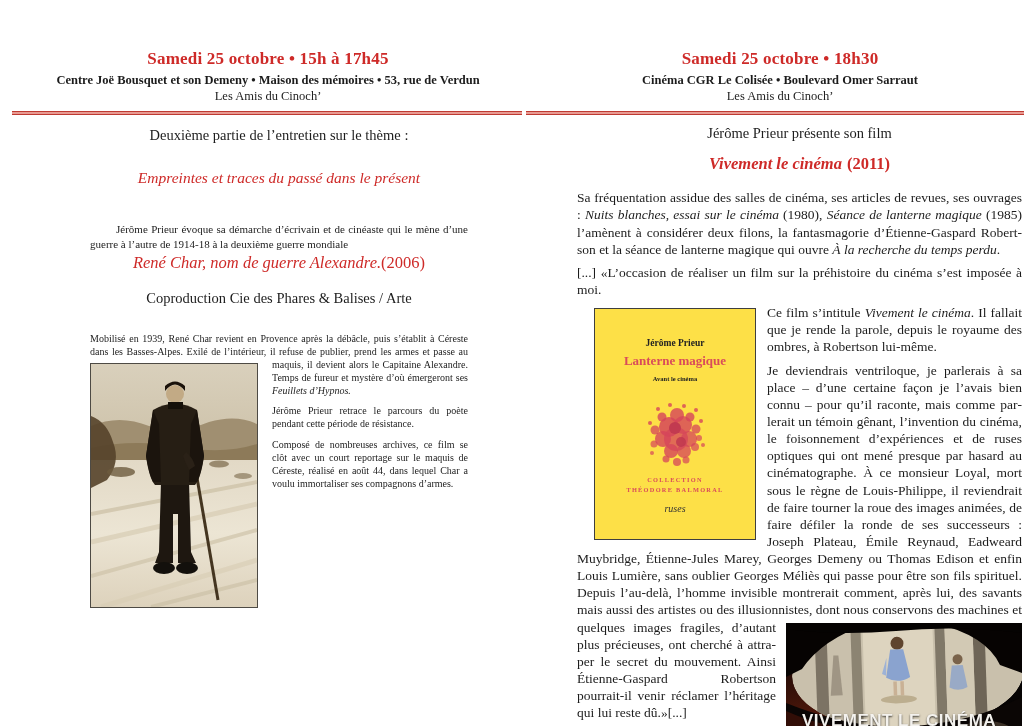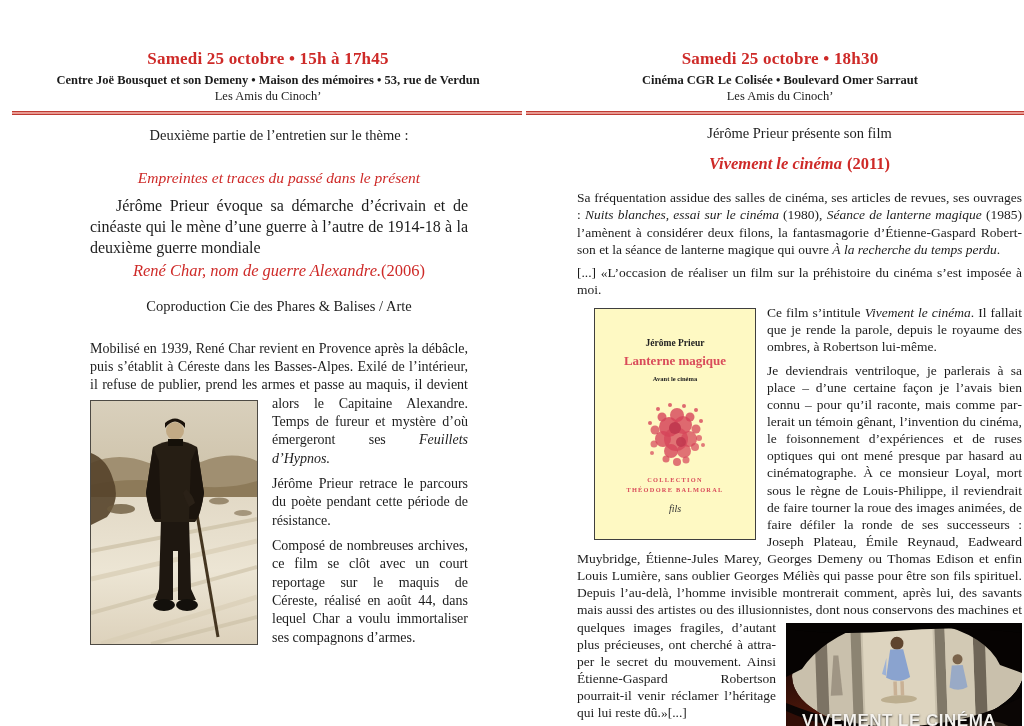--- a/index.html
+++ b/index.html
@@ -21,43 +21,43 @@
   .venue-line{font-weight:bold;font-size:12.5px;margin-top:4px;line-height:1.25;}
   .org-line{font-weight:normal;font-size:12.5px;line-height:1.25;}
   .rule{height:2px;background:#e89a92;border-top:1.6px solid #bf3a32;border-bottom:1.6px solid #bf3a32;margin-top:7px;}
   .page-left .rule{margin-right:2px;}
   .page-right .rule{margin-left:2px;}
 
   
   .l-content{padding:6px 56px 0 78px;}
   .l-intro{text-align:center;font-size:14.5px;margin:6px 0 0;}
   .l-theme{text-align:center;font-size:15.5px;font-style:italic;color:var(--red);margin:25px 0 0;}
-  .l-p1{text-align:justify;text-indent:26px;font-size:16px;line-height:1.3;margin:9px 0 0;}
+  .l-p1{text-align:justify;text-indent:26px;font-size:11px;line-height:1.3;margin:35px 0 0;}
   .l-screening{color:var(--red);font-size:16.5px;text-align:justify;text-align-last:justify;margin:23px 0 0;line-height:1.3;}
   .l-film{color:var(--red);font-size:16.5px;text-align:center;margin:2px 0 0;}
   .l-film .it{font-style:italic;}
   .l-film .yr{}
   .l-copro{text-align:center;font-size:14.5px;margin:17px 0 0;}
-  .l-body{margin-top:25px;font-size:14px;line-height:1.31;text-align:justify;hyphens:auto;}
+  .l-body{margin-top:25px;font-size:10px;line-height:1.31;text-align:justify;hyphens:auto;}
   .l-body p{margin:0 0 7px;}
   .photo-wrap{float:left;width:168px;margin:5px 14px 2px 0;}
   .photo-frame{border:1px solid #4d4a44;display:block;}
   .photo-frame svg{display:block;}
 
   
   .r-content{padding:4px 14px 0 53px;}
   .r-intro{text-align:center;font-size:14.5px;margin:6px 0 0;}
   .r-film{color:var(--red);font-size:16.5px;font-weight:bold;text-align:center;margin:12px 0 0;}
   .r-film .it{font-style:italic;}
   .r-film .yr{margin-left:5px;}
   .r-body{margin-top:15px;font-size:13.5px;line-height:1.27;text-align:justify;hyphens:auto;}
   .r-body p{margin:0 0 6px;}
   .r-body .i{font-style:italic;}
   .cover-float{float:left;width:162px;margin:4px 11px 2px 17px;}
-  .book-cover{box-sizing:border-box;border:1px solid #3f3f3f;height:232px;background:#fef9c3;position:relative;text-align:center;}
+  .book-cover{box-sizing:border-box;border:1px solid #3f3f3f;height:232px;background:#fde047;position:relative;text-align:center;}
   .bc-author{position:absolute;top:28px;left:0;right:0;font-weight:bold;font-size:9.5px;color:#222;}
   .bc-title{position:absolute;top:44px;left:0;right:0;font-weight:bold;font-size:13px;color:var(--cover-red);}
   .bc-sub{position:absolute;top:66px;left:0;right:0;font-weight:bold;font-size:6.5px;color:#222;}
   .bc-coral{position:absolute;top:88px;left:0;right:0;display:flex;justify-content:center;}
   .bc-coll{position:absolute;top:166px;left:0;right:0;color:var(--cover-red);font-weight:bold;font-size:6.3px;letter-spacing:1.3px;text-transform:uppercase;line-height:1.6;}
   .bc-pub{position:absolute;top:194px;left:0;right:0;font-style:italic;font-size:10px;color:#333;}
   .still-float{float:right;width:236px;margin:4px 0 2px 10px;position:relative;}
   .still-float svg{display:block;}
   .still-title{
     position:absolute;left:16px;bottom:13px;color:#f4f2ee;
@@ -189,21 +189,21 @@
                       <circle cx="15" cy="12" r="2" opacity="0.8"></circle>
                   <circle cx="32" cy="31" r="6" fill="#c23a50"></circle>
                       <circle cx="38" cy="45" r="5" fill="#c23a50" opacity="0.9"></circle>
                 </g>
               </svg>
             </span>
             <span class="bc-coll" style="display:block;">
                   <span style="display:block;">Collection</span>
                   <span style="display:block;">Théodore Balmoral</span>
                 </span>
-            <span class="bc-pub" style="display:block;">fils</span>
+            <span class="bc-pub" style="display:block;">ruses</span>
           </span>
         </span><span>Ce film s’intitule </span><span class="i">Vivement le cinéma</span><span>. Il fallait que je rende la parole, depuis le royaume des ombres, à Robertson lui-même.</span></p>
 
         <p><span>Je deviendrais ventriloque, je parlerais à sa place – d’une certaine façon je l’avais bien connu – pour qu’il raconte, mais comme par­lerait un témoin gênant, l’invention du ciné­ma, le foisonnement d’expériences et de ruses optiques qui ont mené presque par hasard au cinématographe. À ce monsieur Loyal, mort sous le règne de Louis-Philippe, il reviendrait de faire tourner la roue des images animées, de faire défiler la ronde de ses successeurs : Joseph Plateau, Émile Reynaud, Eadweard Muybridge, Étienne-Jules Marey, Georges Demeny ou Thomas Edison et enfin Louis Lumière, sans oublier Georges Méliès qui passe pour être son fils spirituel. Depuis l’au-delà, l’homme invisible montrerait comment, après lui, des savants mais aussi des artistes ou des illusionnistes, dont </span><span class="still-float">
           <svg width="236" height="122" viewBox="0 0 236 122">
             <defs>
               <radialGradient id="maroon" cx="0.12" cy="0.9" r="0.8">
                 <stop offset="0" stop-color="#5c1b0c"></stop>
                     <stop offset="1" stop-color="#5c1b0c" stop-opacity="0"></stop>
               </radialGradient>

